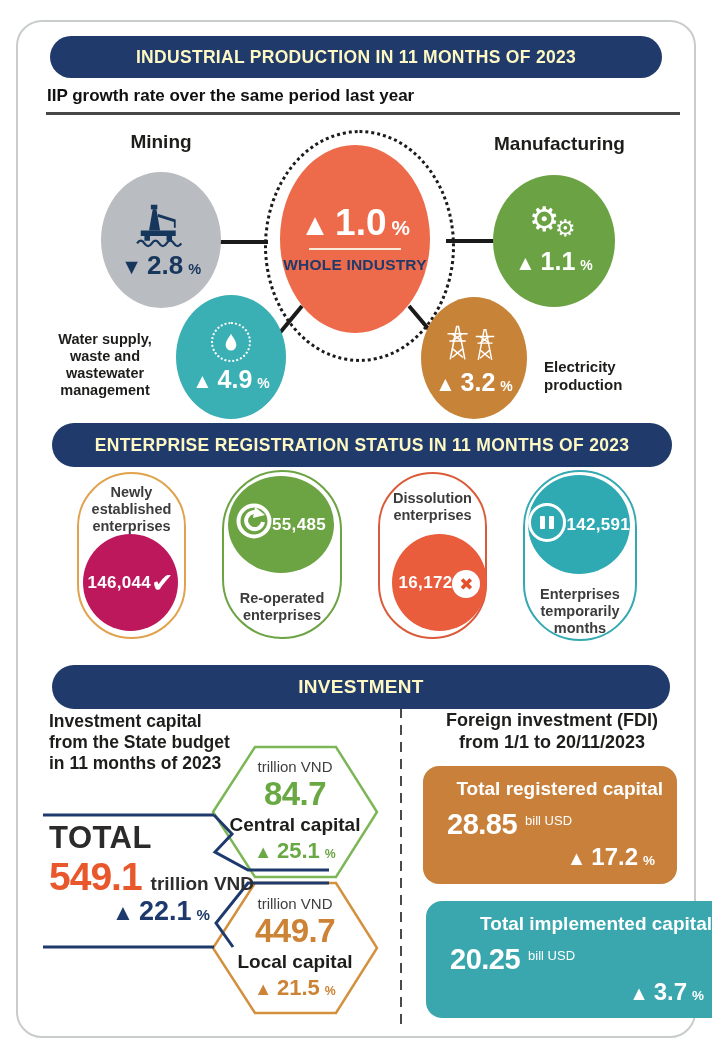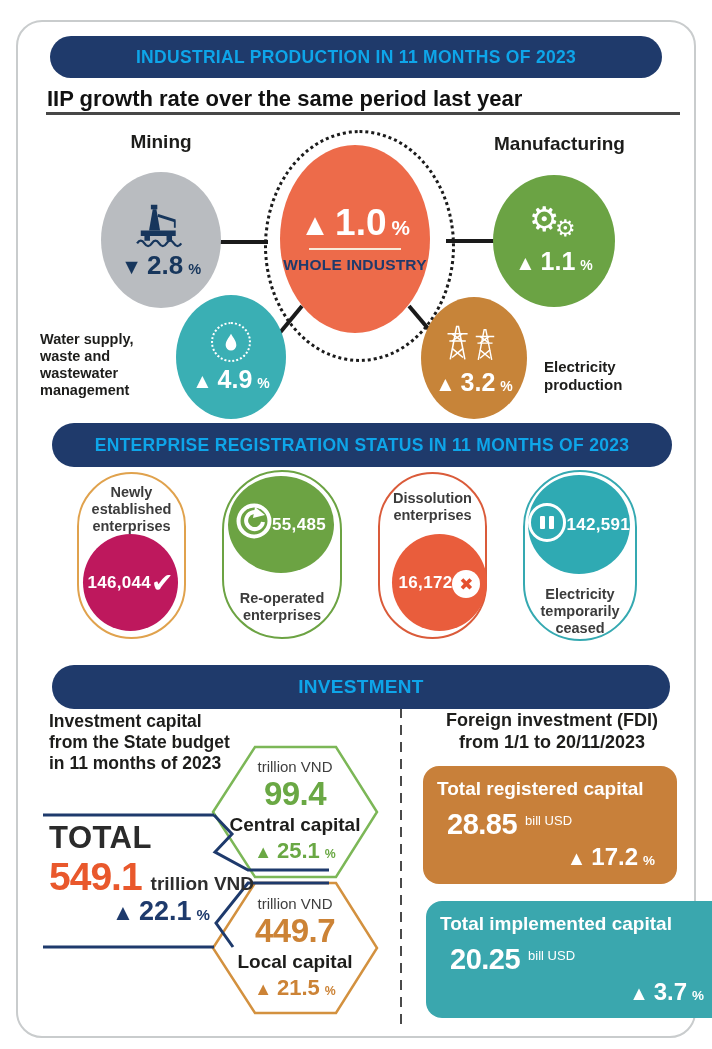--- a/index.html
+++ b/index.html
@@ -2,24 +2,24 @@
 <html><head>
 <meta charset="utf-8">
 <style>
   html,body{margin:0;padding:0;background:#fff;}
   .page{position:relative;width:712px;height:1049px;background:#fff;overflow:hidden;
         font-family:"Liberation Sans","DejaVu Sans",sans-serif;color:#1d1d1b;}
   .abs{position:absolute;}
   .card{position:absolute;left:16px;top:20px;width:676px;height:1014px;
         border:2px solid #c9cccd;border-radius:26px;background:#fff;}
   .overlay{position:absolute;left:0;top:0;width:712px;height:1049px;pointer-events:none;}
-  .pill{position:absolute;background:#1f3a6b;border-radius:22px;color:#0ea5e9;
+  .pill{position:absolute;background:#1f3a6b;border-radius:22px;color:#fef9c3;
         display:flex;align-items:center;justify-content:center;
         font-weight:bold;font-size:17.5px;letter-spacing:.3px;white-space:nowrap;}
-  .subtitle{position:absolute;left:47px;top:86px;font-size:22px;font-weight:bold;color:#111;}
+  .subtitle{position:absolute;left:47px;top:86px;font-size:17px;font-weight:bold;color:#111;}
   .rule{position:absolute;left:46px;top:112px;width:634px;height:3px;background:#474747;}
   .ellipse{position:absolute;border-radius:50%;display:flex;flex-direction:column;
            align-items:center;justify-content:center;}
   .ring{position:absolute;border:3.5px dotted #1b1b1b;border-radius:50%;}
   .circle-label{position:absolute;font-weight:bold;font-size:19px;color:#1d1d1b;text-align:center;}
   .side-label{position:absolute;font-weight:bold;font-size:14.5px;color:#1d1d1b;line-height:1.18;}
   .stat{display:flex;align-items:baseline;gap:5px;font-weight:800;line-height:1;}
   .stat .arr{font-size:.82em;}
   .stat .pct{font-size:.56em;font-weight:800;}
   .w{color:#fff;} .nv{color:#17365c;}
@@ -48,21 +48,21 @@
   .total-unit{font-size:19px;font-weight:bold;color:#2e2e2e;}
   .hex-text{position:absolute;width:160px;text-align:center;line-height:1;}
   .hex-unit{font-size:15px;color:#3f3f3f;font-weight:normal;}
   .hex-val{font-size:33px;font-weight:800;letter-spacing:-.5px;margin-top:3px;}
   .hex-label{font-size:19px;font-weight:800;color:#1d1d1b;margin-top:5px;}
   .hex-growth{margin-top:6px;display:flex;justify-content:center;}
   .green-t{color:#6aa844;} .ochre-t{color:#cc8336;}
   .fdi-title{position:absolute;left:430px;top:710px;width:244px;text-align:center;
              font-size:18px;font-weight:800;line-height:1.22;color:#1d1d1b;}
   .fdi-box{position:absolute;border-radius:16px;color:#fff;padding:12px 14px;box-sizing:border-box;}
-  .fdi-label{text-align:left;font-size:19px;font-weight:800;}
+  .fdi-label{text-align:right;font-size:19px;font-weight:800;}
   .fdi-valrow{margin-top:10px;padding-left:10px;display:flex;align-items:flex-start;gap:8px;}
   .fdi-val{font-size:29px;font-weight:800;line-height:1;letter-spacing:-.5px;}
   .fdi-unit{font-size:13px;font-weight:400;margin-top:3px;}
   .fdi-growth{display:flex;justify-content:flex-end;padding-right:8px;margin-top:6px;}
   .fdi-growth .stat{font-size:24px;}
 </style>
 </head>
 <body>
 
 <div class="page">
@@ -129,21 +129,21 @@
       <span class="g1">⚙</span>
       <span class="g2">⚙</span>
     </div>
     <div class="stat w" style="font-size:25px;">
       <span class="arr">▲</span>
       <span>1.1</span>
       <span class="pct">%</span>
     </div>
   </div>
 
-  <div class="side-label" style="left:40px;top:331px;width:130px;text-align:left;">Water supply, waste and wastewater management</div>
+  <div class="side-label" style="left:40px;top:331px;width:130px;text-align:center;">Water supply, waste and wastewater management</div>
   <div class="ellipse" style="left:176px;top:295px;width:110px;height:124px;background:#3aafb4;">
     <span style="width:36px;height:36px;border:2px dotted #fff;border-radius:50%;display:flex;align-items:center;justify-content:center;">
       <svg width="16" height="21" viewBox="0 0 24 30">
           <path d="M12,2 C16,9 20,13 20,19 a8,8 0 1 1 -16,0 C4,13 8,9 12,2 z" fill="#fff"></path>
         </svg>
     </span>
     <div class="stat w" style="font-size:25px;margin-top:5px;">
       <span class="arr">▲</span>
       <span>4.9</span>
       <span class="pct">%</span>
@@ -210,21 +210,21 @@
   </div>
 
   <div class="capsule" style="left:523px;top:470px;width:110px;height:167px;border:2px solid #35a9b1;">
     <div class="cap-ellipse" style="left:3px;top:3px;width:102px;height:99px;background:#2faab3;">
       <span class="pause">
           <i></i>
           <i></i>
         </span>
       <span class="cap-num">142,591</span>
     </div>
-    <div class="cap-label" style="top:114px;">Electricity temporarily ceased</div>
+    <div class="cap-label" style="top:114px;">Enterprises temporarily months</div>
   </div>
 
   <div class="pill" style="left:52px;top:665px;width:618px;height:44px;font-size:19px;">
     <span>INVESTMENT</span>
   </div>
 
   <div class="inv-title" style="left:49px;top:711px;width:182px;">Investment capital from the State budget in 11 months of 2023</div>
 
   <div class="total-word">TOTAL</div>
   <div class="total-row">
@@ -234,21 +234,21 @@
   <div class="abs" style="left:112px;top:898px;">
     <div class="stat" style="font-size:27px;color:#1e3a6c;">
       <span class="arr">▲</span>
       <span>22.1</span>
       <span class="pct">%</span>
     </div>
   </div>
 
   <div class="hex-text" style="left:215px;top:759px;">
     <div class="hex-unit">trillion VND</div>
-    <div class="hex-val green-t">99.4</div>
+    <div class="hex-val green-t">84.7</div>
     <div class="hex-label">Central capital</div>
     <div class="hex-growth">
       <div class="stat green-t" style="font-size:22px;">
         <span class="arr">▲</span>
         <span>25.1</span>
         <span class="pct">%</span>
       </div>
     </div>
   </div>
 

